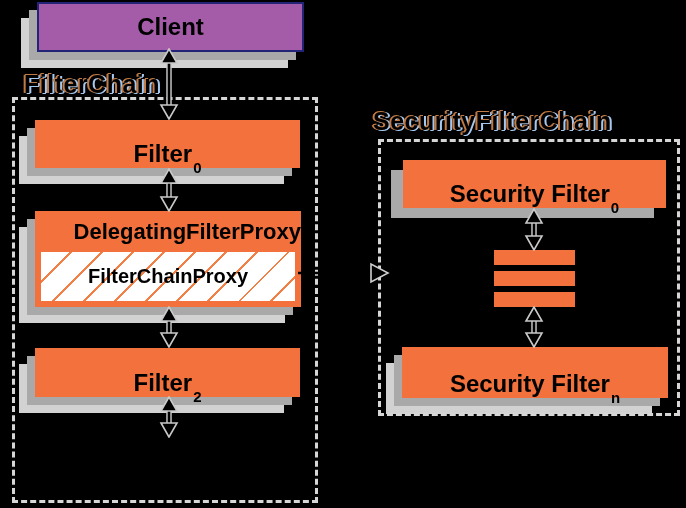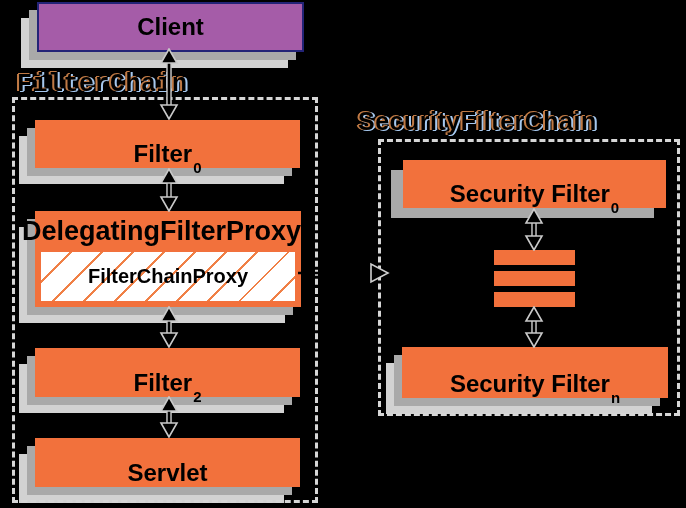--- a/index.html
+++ b/index.html
@@ -23,34 +23,34 @@
   }
   .single-shadow { box-shadow:-12px 10px 0 var(--shadow_dark,#A9A9A9); }
   .dashedbox { position:absolute; border:3px dashed var(--dash_border,#D6D6D6); z-index:5; pointer-events:none; }
   .grouplabel {
     position:absolute; font-weight:bold; font-size:25px; color:#000; z-index:2; letter-spacing:0.5px;
     text-shadow:-2px 0 0 #c07a45, -1px -1px 0 #c07a45, 2px 0 0 #a6c8ee, 1px 1px 0 #a6c8ee;
   }
   .sub { font-size:15px; position:relative; top:8px; margin-left:1px; font-weight:bold; }
   
   .client   { left:37px;  top:2px;   width:263px; height:46px; }
-  .fc-label { left:17px;   top:70px;font-family:Liberation Mono, monospace; }
+  .fc-label { left:24px;   top:70px; }
   .fc-dash  { left:12px;  top:97px;  width:300px; height:400px; }
   .filter0  { left:35px;  top:120px; width:265px; height:48px; }
   .dfp      { left:35px;  top:211px; width:266px; height:96px; flex-direction:column; justify-content:flex-start; }
-  .dfp-title{ height:41px; display:flex; align-items:center; font-size:27px; }
+  .dfp-title{ height:41px; display:flex; align-items:center; font-size:22px; }
   .hatch {
     position:absolute; left:6px; right:6px; top:41px; bottom:6px;
     background-color:#fff;
     background-image:repeating-linear-gradient(135deg, transparent 0, transparent 20px, var(--hatch_orange,#F08046) 20px, var(--hatch_orange,#F08046) 22px);
     display:flex; align-items:center; justify-content:center; font-size:20px; font-weight:bold; color:#000;
   }
   .filter2  { left:35px;  top:348px; width:265px; height:49px; }
   .servlet  { left:35px;  top:438px; width:265px; height:49px; }
-  .sfc-label{ left:358px; top:107px; }
+  .sfc-label{ left:373px; top:107px; }
   .sfc-dash { left:378px; top:139px; width:296px; height:271px; }
   .sf0      { left:403px; top:160px; width:263px; height:48px; }
   .sfn      { left:402px; top:347px; width:266px; height:51px; }
   .bar      { position:absolute; left:494px; width:81px; height:15px; background:var(--box_orange,#F2713C); z-index:2; }
   .bar1 { top:250px; } .bar2 { top:271px; } .bar3 { top:292px; }
   .arrow { position:absolute; z-index:6; }
 </style>
 </head>
 <body>
 
@@ -101,23 +101,20 @@
       <span class="sub">2</span>
   </div>
 
   <svg class="arrow" style="left:156px; top:396px" width="26" height="42">
     <line x1="13" y1="13" x2="13" y2="29" stroke="#c9c9c9" stroke-width="5.5"></line>
     <line x1="13" y1="13" x2="13" y2="29" stroke="#000" stroke-width="2.6"></line>
     <polygon points="13,1 5,15 21,15" fill="#000" stroke="#c9c9c9" stroke-width="1.6"></polygon>
     <polygon points="13,41 5,27 21,27" fill="#000" stroke="#c9c9c9" stroke-width="1.6"></polygon>
   </svg>
 
-  <div class="box orange servlet">
-    <span>Servlet</span>
-  </div>
 
   <svg class="arrow" style="left:298px; top:262px" width="92" height="22">
     <line x1="0" y1="11" x2="73" y2="11" stroke="#000" stroke-width="2.6"></line>
     <polygon points="73,2 73,20 90,11" fill="#000" stroke="#cfcfcf" stroke-width="1.6"></polygon>
   </svg>
 
   <div class="grouplabel sfc-label">SecurityFilterChain</div>
   <div class="dashedbox sfc-dash"></div>
 
   <div class="box orange single-shadow sf0">

